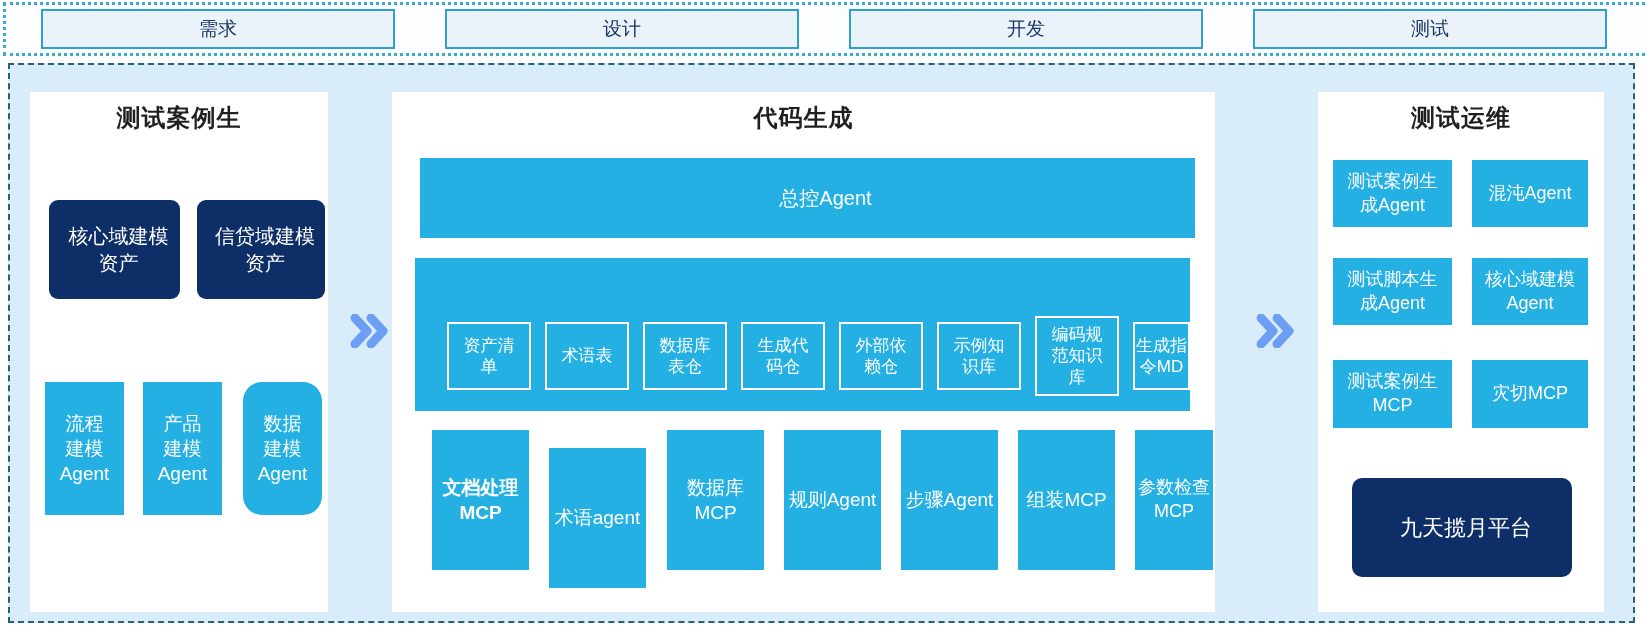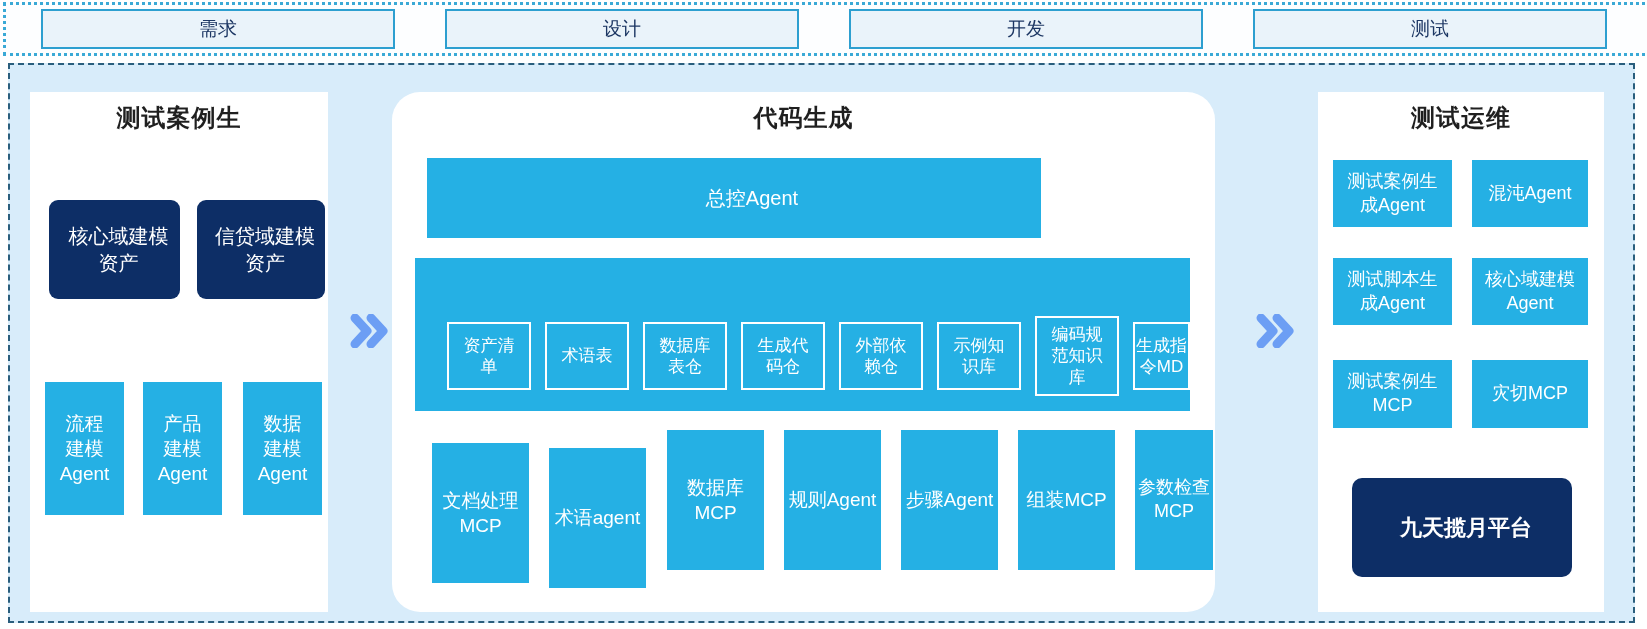--- a/index.html
+++ b/index.html
@@ -40,21 +40,21 @@
     position:absolute;left:0;top:12px;width:100%;text-align:center;
     color:#ffffff;font-size:20px;
   }
   .ctx-item{
     position:absolute;border:2px solid #ffffff;color:#ffffff;font-size:17px;
     display:flex;align-items:center;justify-content:center;text-align:center;
     white-space:pre-line;box-sizing:border-box;line-height:1.25;
   }
   .tool{font-size:19px;}
   .r-box{font-size:18px;}
-  .platform{font-size:22px;font-weight:bold;border-radius:10px;}
+  .platform{font-size:22px;font-weight:normal;border-radius:10px;}
   .arrow{position:absolute;}
 </style>
 </head>
 <body>
 
 <div class="canvas">
 
   <div class="phase-strip">
     <div class="phase-box">需求</div>
     <div class="phase-box">设计</div>
@@ -69,57 +69,57 @@
     <div class="node navy" style="left:19px;top:108px;width:131px;height:99px;">核心域建模
 资产</div>
     <div class="node navy" style="left:167px;top:108px;width:128px;height:99px;">信贷域建模
 资产</div>
     <div class="node cyan" style="left:15px;top:290px;width:79px;height:133px;">流程
 建模
 Agent</div>
     <div class="node cyan" style="left:113px;top:290px;width:79px;height:133px;">产品
 建模
 Agent</div>
-    <div class="node cyan" style="left:213px;top:290px;width:79px;height:133px;">数据
+    <div class="node cyan" style="left:213px;top:290px;width:79px;height:133px;border-radius:19px;">数据
 建模
 Agent</div>
   </div>
 
   <div class="arrow" style="left:350px;top:314px;">
     <svg width="42" height="34" viewBox="0 0 42 34">
       <path d="M5 4 L17 17 L5 30" fill="none" stroke="#6c9ef4" stroke-width="9" stroke-linecap="round" stroke-linejoin="round"></path>
       <path d="M21 4 L33 17 L21 30" fill="none" stroke="#6c9ef4" stroke-width="9" stroke-linecap="round" stroke-linejoin="round"></path>
     </svg>
   </div>
 
-  <div class="panel" style="left:392px;top:92px;width:823px;height:520px;border-radius:28px;">
+  <div class="panel" style="left:392px;top:92px;width:823px;height:520px;">
     <div class="panel-title">代码生成</div>
 
-    <div class="node bar" style="left:35px;top:66px;width:614px;height:80px;padding-left:36px;">总控Agent</div>
+    <div class="node bar" style="left:28px;top:66px;width:775px;height:80px;padding-left:36px;">总控Agent</div>
 
     <div class="ctx" style="left:23px;top:166px;width:775px;height:153px;">
       <div class="ctx-item" style="left:32px;top:64px;width:84px;height:68px;">资产清
 单</div>
       <div class="ctx-item" style="left:130px;top:64px;width:84px;height:68px;">术语表</div>
       <div class="ctx-item" style="left:228px;top:64px;width:84px;height:68px;">数据库
 表仓</div>
       <div class="ctx-item" style="left:326px;top:64px;width:84px;height:68px;">生成代
 码仓</div>
       <div class="ctx-item" style="left:424px;top:64px;width:84px;height:68px;">外部依
 赖仓</div>
       <div class="ctx-item" style="left:522px;top:64px;width:84px;height:68px;">示例知
 识库</div>
       <div class="ctx-item" style="left:620px;top:58px;width:84px;height:80px;">编码规
 范知识
 库</div>
       <div class="ctx-item" style="left:718px;top:64px;width:57px;height:68px;">生成指
 令MD</div>
     </div>
 
-    <div class="node cyan tool" style="left:40px;top:351px;width:97px;height:140px;">文档处理
+    <div class="node cyan tool" style="left:40px;top:338px;width:97px;height:140px;font-weight:bold;">文档处理
 MCP</div>
     <div class="node cyan tool" style="left:157px;top:356px;width:97px;height:140px;">术语agent</div>
     <div class="node cyan tool" style="left:275px;top:338px;width:97px;height:140px;">数据库
 MCP</div>
     <div class="node cyan tool" style="left:392px;top:338px;width:97px;height:140px;">规则Agent</div>
     <div class="node cyan tool" style="left:509px;top:338px;width:97px;height:140px;">步骤Agent</div>
     <div class="node cyan tool" style="left:626px;top:338px;width:97px;height:140px;">组装MCP</div>
     <div class="node cyan tool" style="left:743px;top:338px;width:78px;height:140px;font-size:18px;">参数检查
 MCP</div>
   </div>

